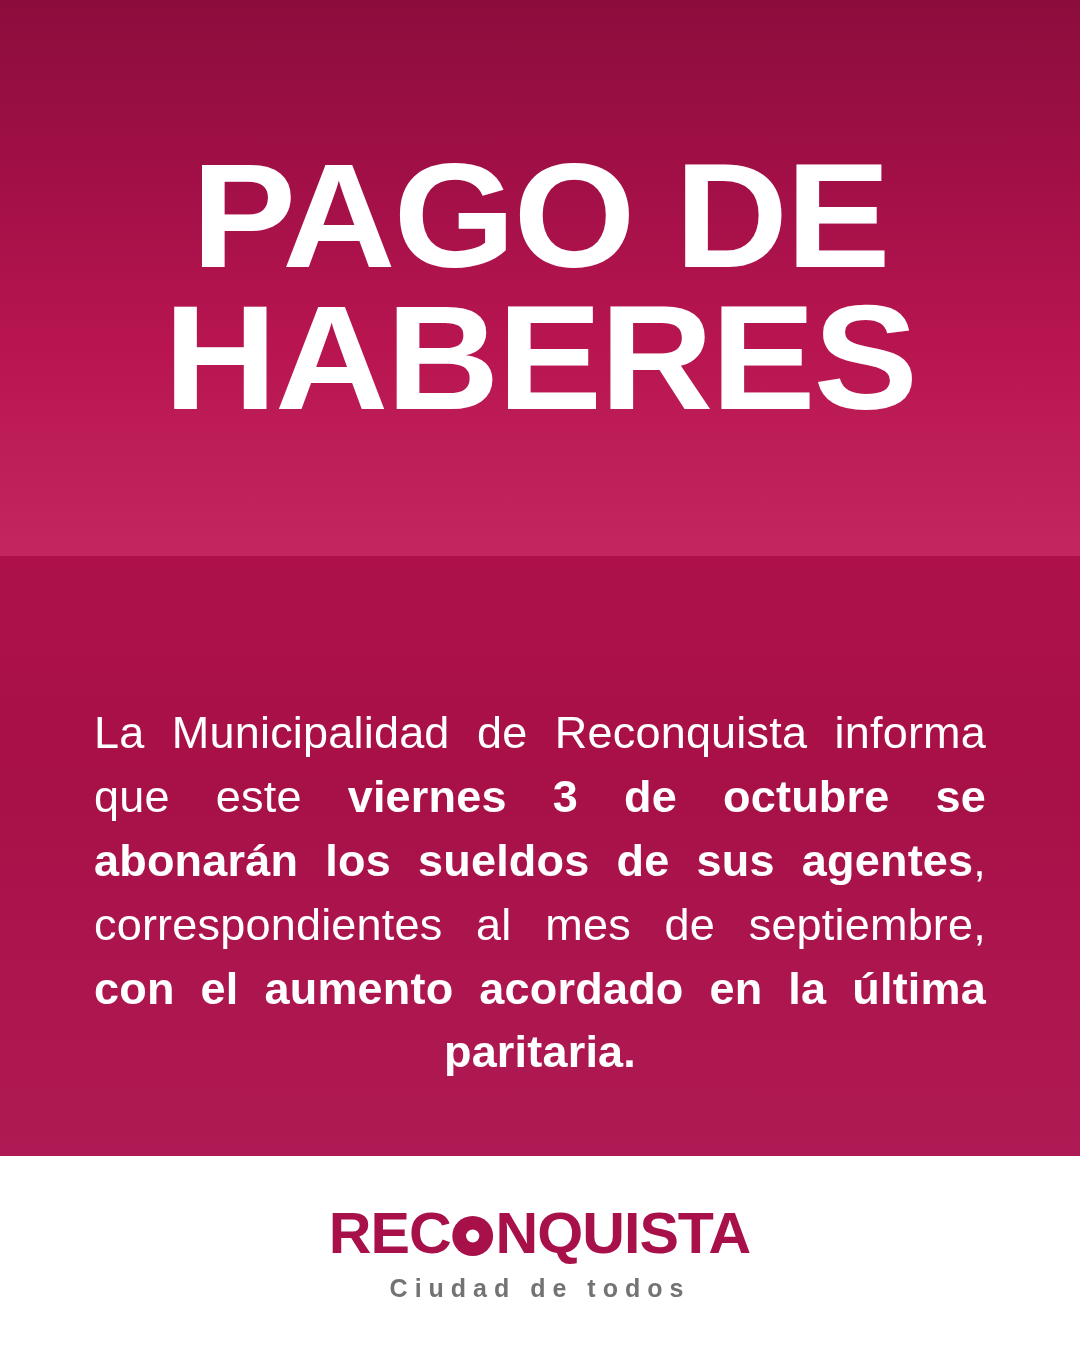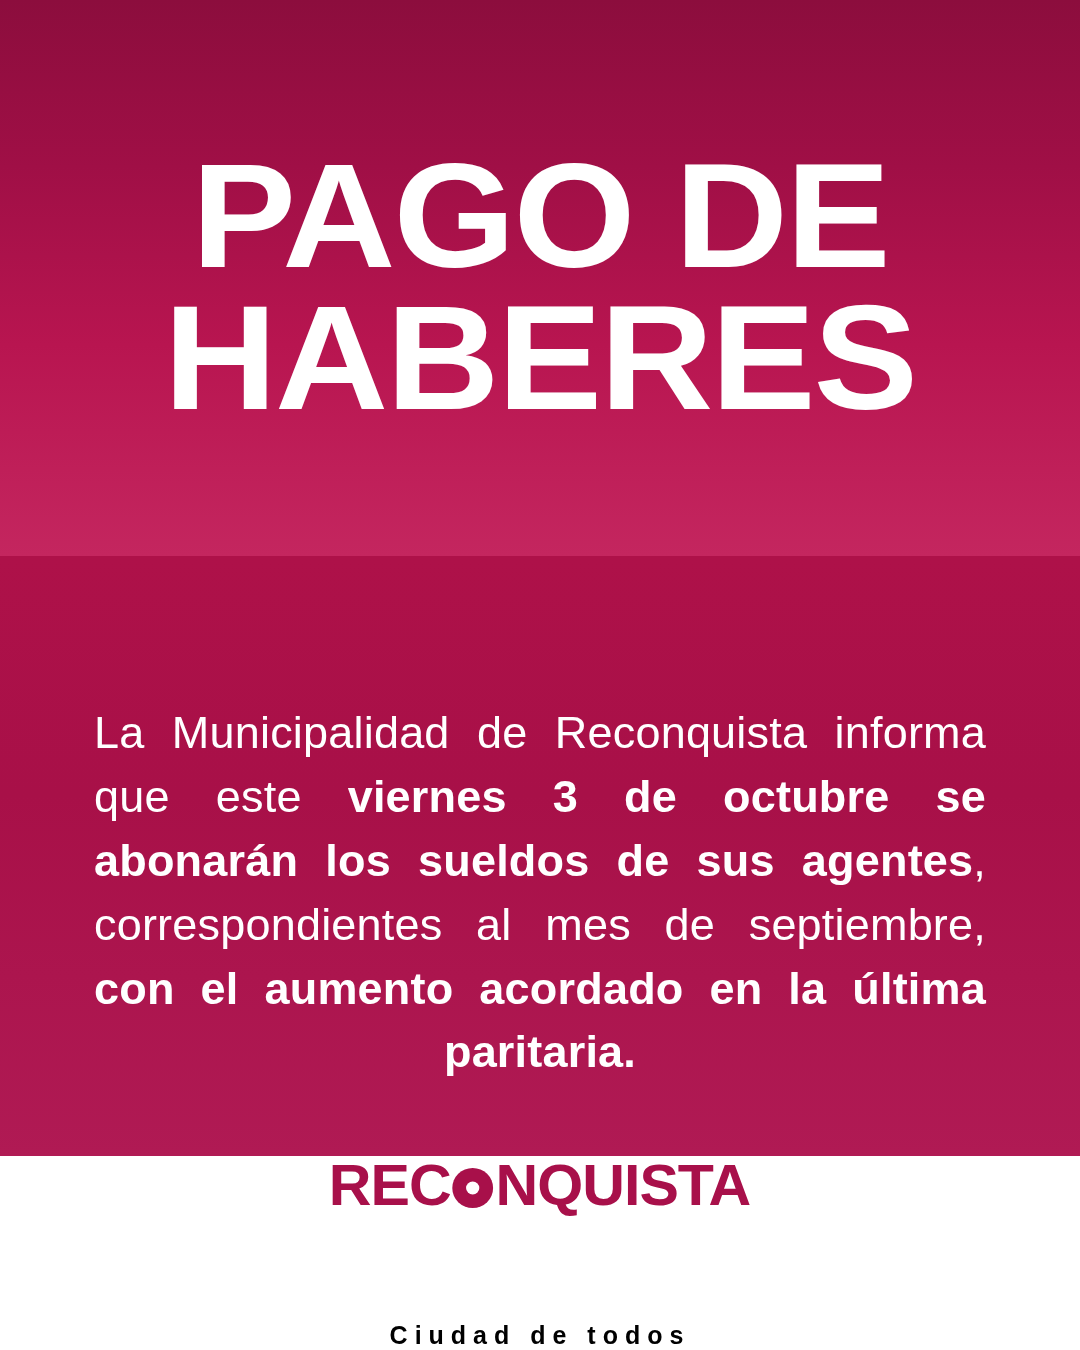--- a/index.html
+++ b/index.html
@@ -91,21 +91,21 @@
   .footer {
     position: absolute;
     left: 0;
     top: 1156px;
     width: 1080px;
     height: 194px;
     background: #ffffff;
     display: flex;
     flex-direction: column;
     align-items: center;
-    justify-content: space-between;
+    justify-content: center;
   }
   .logo-wordmark {
     display: flex;
     align-items: center;
     justify-content: center;
     color: #a8104a;
     font-weight: bold;
     font-size: 58px;
     letter-spacing: -1px;
     line-height: 1;
@@ -127,21 +127,21 @@
     left: 50%;
     top: 50%;
     transform: translate(-50%, -50%);
     width: 13px;
     height: 13px;
     border-radius: 50%;
     background: #ffffff;
   }
   .logo-tagline {
     margin-top: 12px;
-    color: #000000;
+    color: #737373;
     font-size: 25px;
     font-weight: bold;
     letter-spacing: 7px;
   }
 </style>
 </head>
 <body>
 
 <div class="poster">
 

